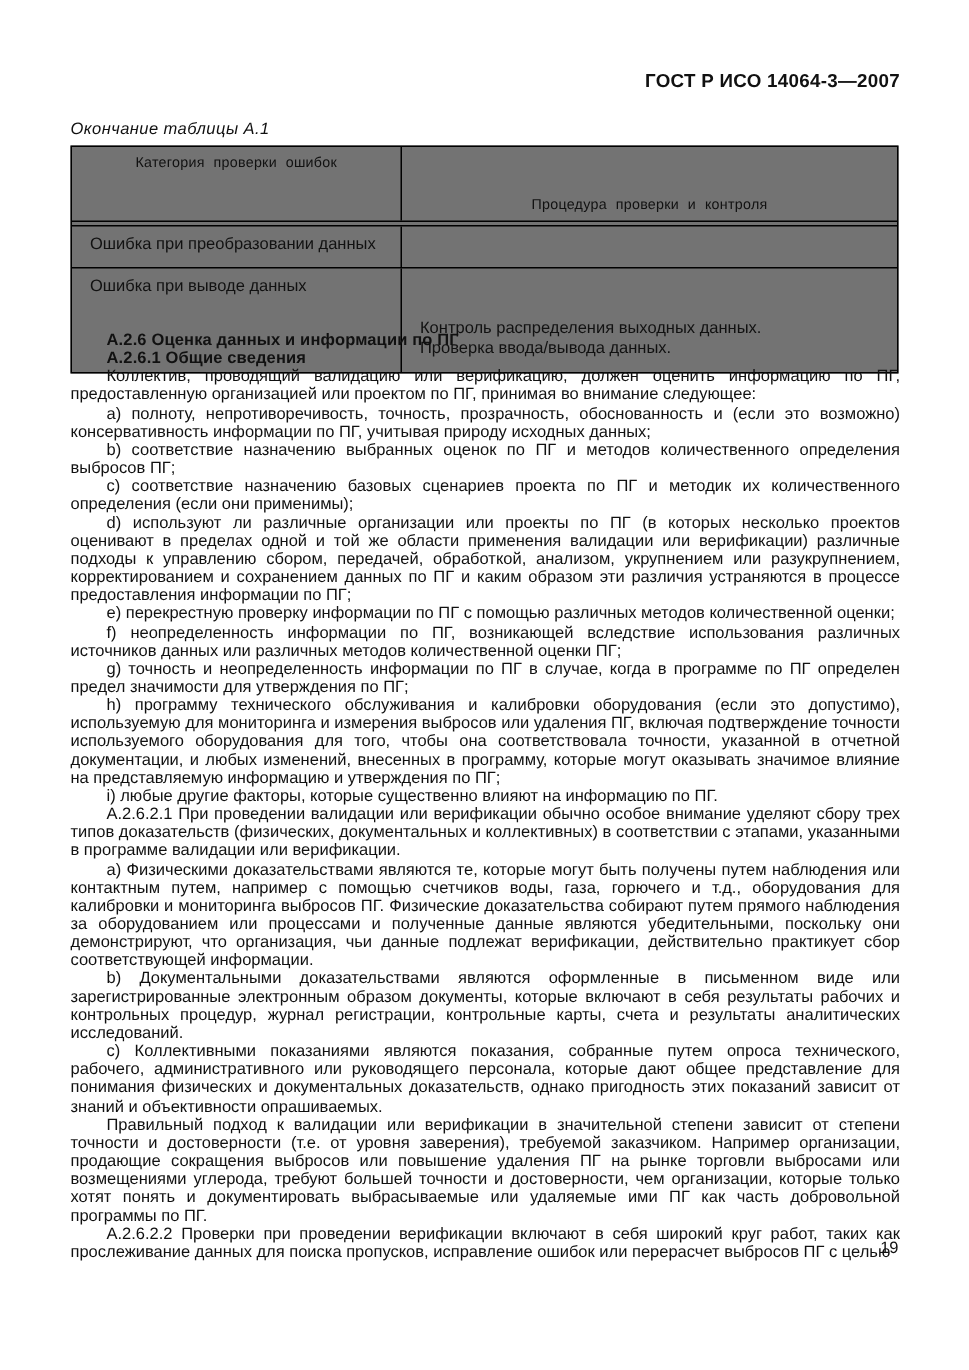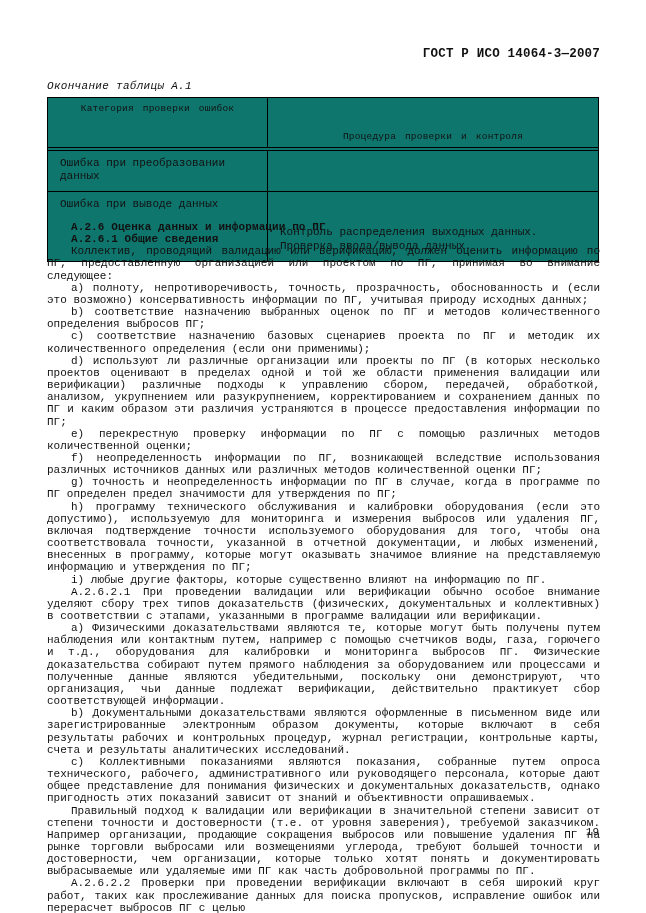--- a/index.html
+++ b/index.html
@@ -1,21 +1,21 @@
 <!DOCTYPE html>
 <html><head>
 <meta charset="utf-8">
 <style>
   html, body { margin: 0; padding: 0; background: #e8e8e8; }
   .page {
     position: relative;
     width: 646px;
     height: 913px;
     background: #ffffff;
-    font-family: Liberation Mono, monospace;
+    font-family: Liberation Sans, sans-serif;
     color: #111111;
     overflow: hidden;
   }
   .doc-header {
     position: absolute;
     top: 47px;
     right: 46px;
     font-size: 12.5px;
     font-weight: bold;
     letter-spacing: 0.2px;
@@ -29,21 +29,21 @@
     font-size: 11px;
     letter-spacing: 0.3px;
   }
   .a1-table {
     position: absolute;
     top: 97px;
     left: 47px;
     width: 552px;
     border: 1px solid #000;
     box-sizing: border-box;
-    background: #0f766e;
+    background: #737373;
   }
   .t-row { display: flex; }
   .t-row + .t-row { border-top: 1px solid #000; }
   .t-head { border-bottom: 4px double #000; }
   .t-head + .t-row { border-top: none; }
   .t-cell {
     padding: 6px 10px 8px 12px;
     font-size: 11px;
     line-height: 13.2px;
     box-sizing: border-box;

